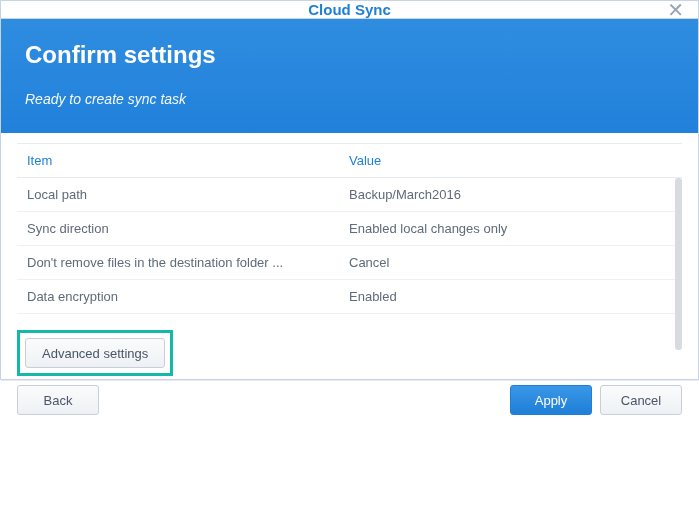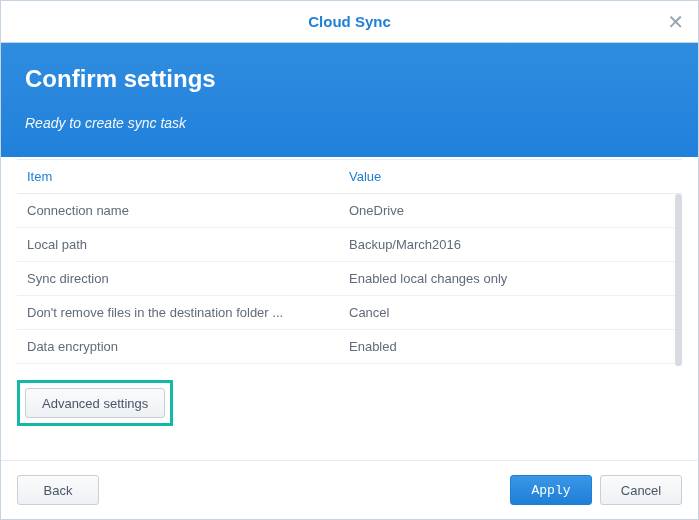--- a/index.html
+++ b/index.html
@@ -1,38 +1,38 @@
 <!DOCTYPE html>
 <html><head>
 <meta charset="utf-8">
 <style>
   * { box-sizing: border-box; margin: 0; padding: 0; }
   html, body { width: 699px; height: 520px; font-family: Arial, Helvetica, sans-serif; background: #fff; }
-  .window { width: 699px; height: 520px; border: 1px solid #c7d4e6; display: flex; flex-direction: column; }
+  .window { width: 699px; height: 380px; border: 1px solid #c7d4e6; display: flex; flex-direction: column; }
   .titlebar { height: 42px; border-bottom: 1px solid #c7d4e6; display: flex; align-items: center; justify-content: center; position: relative; }
   .titlebar .title { color: #1e7fd6; font-size: 15px; font-weight: bold; }
   .titlebar .close { position: absolute; right: 14px; top: 50%; transform: translateY(-50%); color: #98a4b3; font-size: 20px; cursor: pointer; line-height: 1; }
   .banner { background: linear-gradient(180deg,#2f8de0 0%, #2180da 100%); color: #fff; padding: 22px 24px 26px 24px; }
   .banner h1 { font-size: 24px; font-weight: bold; margin-bottom: 22px; }
   .banner p { font-size: 14px; font-weight: 400; opacity: .95; font-style: italic; }
-  .content { flex: 1; padding: 2px 16px 4px 16px; position: relative; }
+  .content { flex: 1; padding: 10px 16px 4px 16px; position: relative; }
   .table-wrap { border-top: 1px solid #e7eaee; position: relative; }
   .thead { display: flex; }
   .thead .cell { font-size: 13px; color: #1e7fd6; padding: 9px 10px; border-bottom: 1px solid #e7eaee; }
   .rows { position: relative; }
   .row { display: flex; }
   .row .cell { font-size: 13px; color: #5f6b7a; padding: 9px 10px; border-bottom: 1px solid #eef1f4; white-space: nowrap; overflow: hidden; text-overflow: ellipsis; }
   .col-item { width: 322px; }
   .col-value { flex: 1; }
   .scroll-ind { position: absolute; right: 0; top: 0; width: 7px; height: 172px; background: #d8dce2; border-radius: 3px; }
   .adv-wrap { margin-top: 16px; display: inline-block; border: 3px solid #14b8a6; padding: 5px; }
   .btn { display: inline-flex; align-items: center; justify-content: center; font-size: 13px; border-radius: 3px; cursor: pointer; user-select: none; height: 30px; padding: 0 16px; }
   .btn-default { background: linear-gradient(#fafbfc,#eef1f4); border: 1px solid #c8cfd8; color: #4a5568; }
-  .btn-primary { background: linear-gradient(#3a97e8,#1e7fd6); border: 1px solid #1e7fd6; color: #fff; font-family: Liberation Mono, monospace; }
-  .footer { border-top: 1px solid #e7eaee; padding: 14px 16px; display: flex; align-items: center; }
+  .btn-primary { background: linear-gradient(#3a97e8,#1e7fd6); border: 1px solid #1e7fd6; color: #fff; }
+  .footer { border-top: 1px solid #e7eaee; padding: 4px 16px; display: flex; align-items: center; }
   .footer .spacer { flex: 1; }
   .footer .btn { min-width: 82px; margin-left: 8px; }
   .footer .btn:first-child { margin-left: 0; }
 </style>
 </head>
 <body>
 
 <div class="window">
 
   <div class="titlebar">
@@ -45,24 +45,20 @@
     <p>Ready to create sync task</p>
   </div>
 
   <div class="content">
     <div class="table-wrap">
       <div class="thead">
         <div class="cell col-item">Item</div>
         <div class="cell col-value">Value</div>
       </div>
       <div class="rows">
-        <div class="row">
-          <div class="cell col-item">Connection name</div>
-          <div class="cell col-value">OneDrive</div>
-        </div>
         <div class="row">
           <div class="cell col-item">Local path</div>
           <div class="cell col-value">Backup/March2016</div>
         </div>
         <div class="row">
           <div class="cell col-item">Sync direction</div>
           <div class="cell col-value">Enabled local changes only</div>
         </div>
         <div class="row">
           <div class="cell col-item">Don't remove files in the destination folder ...</div>

